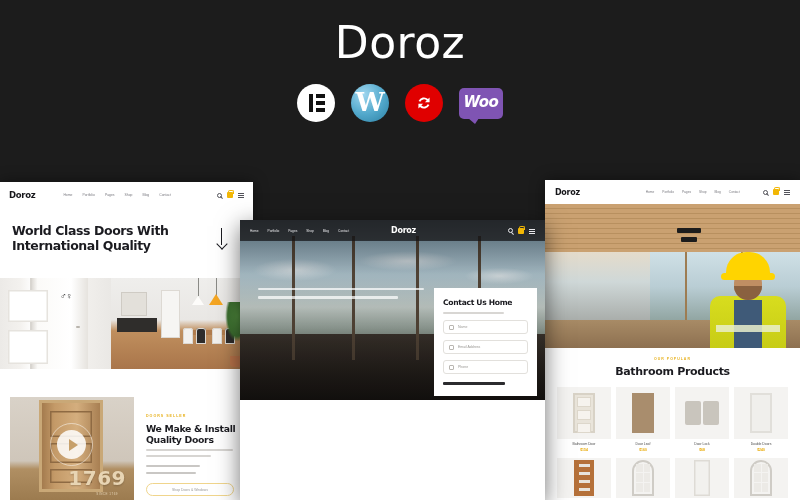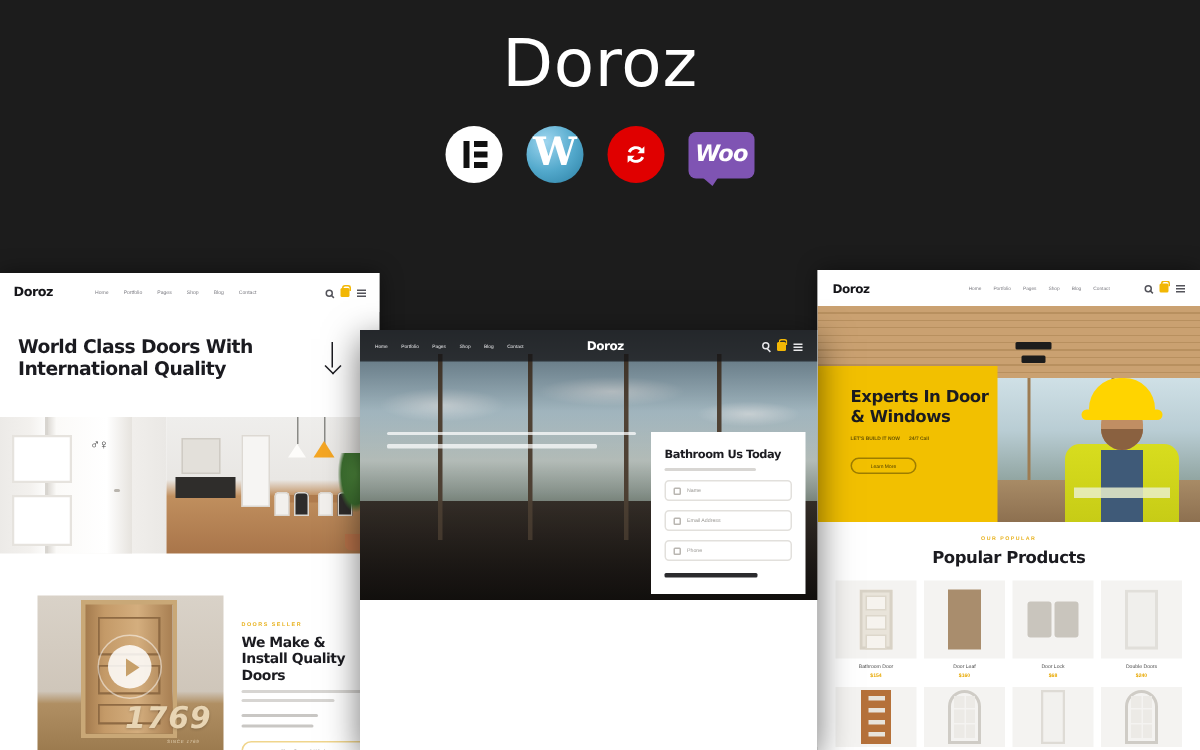--- a/index.html
+++ b/index.html
@@ -114,22 +114,22 @@
     border-radius:3px 3px 0 0; box-shadow: 0 0 0 1px #dcd8d2 inset; }
   .img-kitchen .ch-d { background:#2e2c2b; }
   .img-kitchen .plant { position:absolute; right:4px; top:24px; width:24px; height:40px;
     background: radial-gradient(ellipse at 50% 35%, #4f8a3d 0%, #3d7030 55%, transparent 70%); }
   .img-kitchen .pot { position:absolute; right:9px; bottom:2px; width:14px; height:11px;
     background:#b9734a; border-radius:0 0 4px 4px; }
 
   .l-white-gap { height: 23px; background:#fff; }
 
   .l-bottom { display:flex; height: 108px; }
-  .l-video { flex: 0 0 124px; position:relative; margin: 5px 0 0 25px;
-    background: linear-gradient(180deg,#d9d2c8 0%,#cfc6ba 62%,#b08f63 70%,#9c7b4f 100%); font-style: italic; }
+  .l-video { flex: 0 0 124px; position:relative; margin: 5px 0 0 10px;
+    background: linear-gradient(180deg,#d9d2c8 0%,#cfc6ba 62%,#b08f63 70%,#9c7b4f 100%); }
   .l-video .dr { position:absolute; left:32px; top:6px; width:58px; height:86px;
     background: linear-gradient(90deg,#a47b4e,#c49a68 22%,#d4ae7e 60%,#a87f52); box-shadow: 0 0 0 3px #c9a877; }
   .l-video .dp { position:absolute; left:8px; width:42px; box-shadow: inset 0 0 0 1.5px #8e6a43; }
   .l-video .dp1 { top:8px; height:26px; } .l-video .dp2 { top:40px; height:20px; } .l-video .dp3 { top:66px; height:14px; }
   .l-video .play { position:absolute; left:47px; top:33px; width:29px; height:29px; border-radius:50%;
     background: rgba(255,255,255,.85); display:flex; align-items:center; justify-content:center; }
   .l-video .play::after { content:""; border-left:9px solid #c7a06a; border-top:6px solid transparent;
     border-bottom:6px solid transparent; margin-left:3px; }
   .l-video .pring { position:absolute; left:40px; top:26px; width:43px; height:43px; border-radius:50%;
     border:1px solid rgba(255,255,255,.5); }
@@ -425,35 +425,25 @@
       <div class="r-mull" style="left:196px"></div>
       <div class="r-floor"></div>
       <div class="r-worker">
         <div class="r-body"></div>
           <div class="r-shirt"></div>
           <div class="r-vest-l"></div>
         <div class="r-face"></div>
           <div class="r-beard"></div>
           <div class="r-helmet"></div>
       </div>
-      <div class="r-yellow">
-        <h2>Experts In Door &amp; Windows</h2>
-        <div class="r-y-meta">
-          <span>LET'S BUILD IT NOW</span>
-          <span>24/7 Call</span>
-        </div>
-        <div class="r-y-btn">
-          <span>Learn More</span>
-        </div>
-      </div>
     </div>
 
     <div class="r-prod">
       <div class="eyebrow">OUR POPULAR</div>
-      <h3>Popular Products</h3>
+      <h3>Bathroom Products</h3>
 
       <div class="r-grid">
         <div class="r-card">
           <div class="r-thumb">
               <div class="dr-a">
                 <i></i>
                 <i></i>
                 <i></i>
               </div>
             </div>
@@ -561,21 +551,21 @@
             </span>
         </div>
       </div>
 
       <div class="c-hero-txt">
         <div class="fl" style="width:92%"></div>
         <div class="fl" style="width:78%"></div>
       </div>
 
       <div class="c-form">
-        <h4>Bathroom Us Today</h4>
+        <h4>Contact Us Home</h4>
         <div class="sub"></div>
         <div class="c-field">
           <span class="fi"></span>
           <span class="fl">Name</span>
         </div>
         <div class="c-field">
           <span class="fi"></span>
           <span class="fl">Email Address</span>
         </div>
         <div class="c-field">

